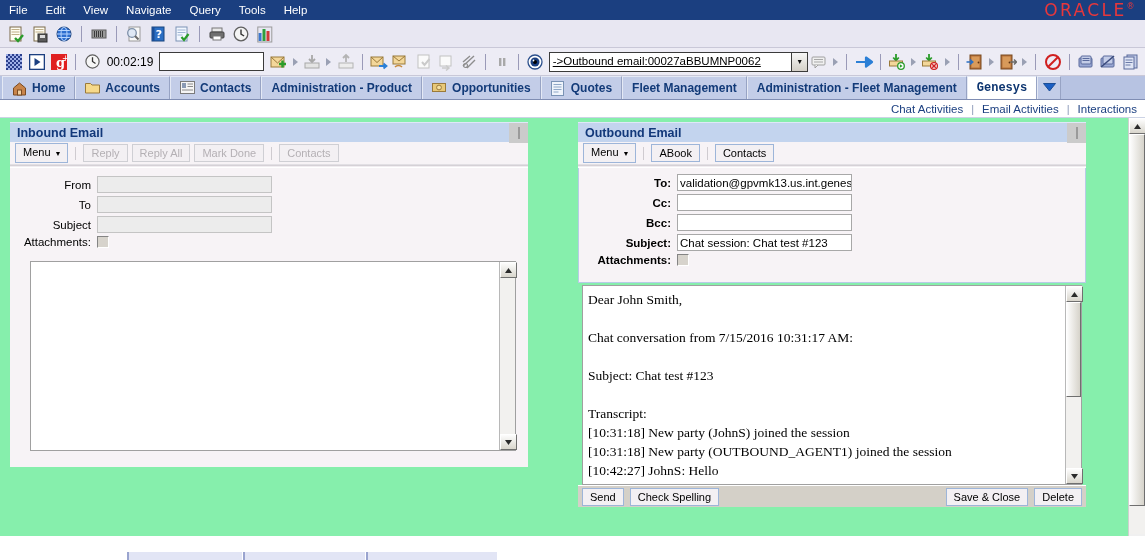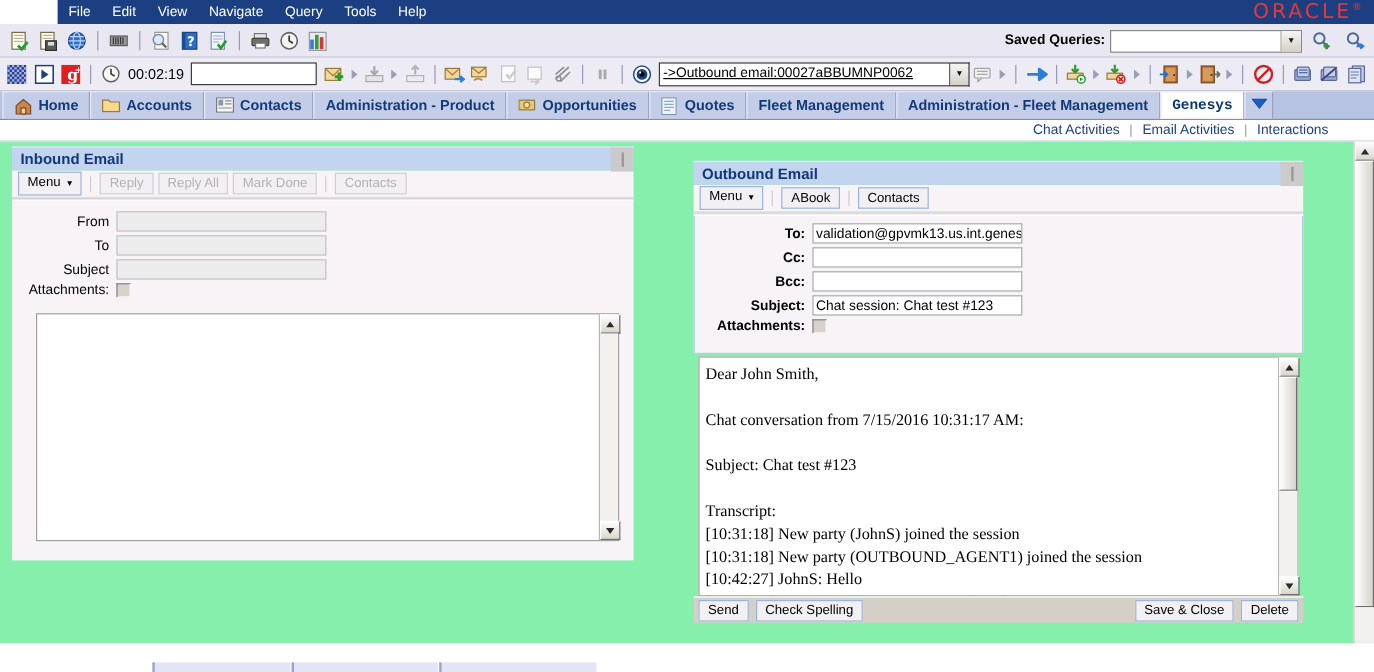--- a/index.html
+++ b/index.html
@@ -13,21 +13,20 @@
   }
 
   
   #menubar {
     height: 20px;
     background: linear-gradient(to bottom, #1f4486 0%, #17397a 50%, #153madd 100%);
     background: #1b3f80;
     display: flex;
     align-items: center;
     position: relative;
-    margin-left: 48px;
   }
   .menu-item {
     color: #ffffff;
     font-size: 11.5px;
     padding: 2px 9px;
     cursor: default;
     white-space: nowrap;
   }
   #oracle-logo {
     position: absolute;
@@ -160,21 +159,20 @@
     border-right: 1px solid #97a3c4;
     border-top: 1px solid #e4e9f5;
     display: flex; align-items: center; justify-content: center;
   }
 
   
   #viewlinks {
     height: 18px;
     background: #ffffff;
     display: flex; align-items: center; justify-content: flex-end;
-    padding-right: 30px;
     gap: 0px;
     border-bottom: 1px solid #ccd3e5;
   }
   .vlink {
     color: #1b3f80;
     font-size: 11.5px;
     padding: 0 8px;
     cursor: default;
     text-decoration: none;
   }
@@ -438,41 +436,20 @@
   </div>
   <div class="tb-icon">
     <svg width="18" height="18" viewBox="0 0 18 18">
         <rect x="2.5" y="8" width="3" height="8" fill="#3a77d0"></rect>
         <rect x="6.5" y="4" width="3" height="12" fill="#2e9e3e"></rect>
         <rect x="10.5" y="6" width="3" height="10" fill="#d03a3a"></rect>
         <rect x="1.8" y="2" width="14" height="15" fill="none" stroke="#9a9a9a"></rect>
       </svg>
   </div>
 
-  <div id="saved-queries-wrap">
-    <span id="saved-queries-label">Saved Queries:</span>
-    <div id="saved-queries-select">
-      <div style="flex:1;padding:2px 3px;font-size:11px"></div>
-      <div class="combo-arrow">▼</div>
-    </div>
-    <div class="tb-icon">
-      <svg width="18" height="18" viewBox="0 0 18 18">
-          <circle cx="7.5" cy="7" r="4.3" fill="none" stroke="#4a6a96" stroke-width="1.6"></circle>
-          <path d="M10.6 10.2 l4 4.2" stroke="#4a6a96" stroke-width="2"></path>
-          <path d="M11 13.5h5M13.5 11v5" stroke="#2a9c2a" stroke-width="2.2"></path>
-        </svg>
-    </div>
-    <div class="tb-icon">
-      <svg width="18" height="18" viewBox="0 0 18 18">
-          <circle cx="7.5" cy="7" r="4.3" fill="none" stroke="#4a6a96" stroke-width="1.6"></circle>
-          <path d="M10.6 10.2 l4 4.2" stroke="#4a6a96" stroke-width="2"></path>
-          <path d="M10.5 13.5h5.5M13.5 11.5l2.5 2-2.5 2" stroke="#2b7fd6" stroke-width="1.8" fill="none"></path>
-        </svg>
-    </div>
-  </div>
 </div>
 
 <div id="toolbar2">
   <div class="tb-icon">
     <svg width="16" height="16" viewBox="0 0 16 16">
         <rect width="16" height="16" fill="#2b3f8c"></rect>
         <g fill="#9fb0e8">
           <rect x="0" y="0" width="2" height="2"></rect>
           <rect x="4" y="0" width="2" height="2"></rect>
           <rect x="8" y="0" width="2" height="2"></rect>
@@ -818,21 +795,21 @@
               <svg width="7" height="5" viewBox="0 0 7 5">
                   <path d="M3.5 5 L0 0 H7Z" fill="#2b2b2b"></path>
                 </svg>
             </div>
           </div>
         </div>
       </div>
     </div>
   </div>
 
-  <div class="applet" style="left:578px; top:16px; width:508px;">
+  <div class="applet" style="left:578px; top:4px; width:508px;">
     <div class="applet-header">
       <span class="applet-title">Outbound Email</span>
       <span class="applet-header-grip">
           <i></i>
         </span>
     </div>
     <div class="applet-toolbar">
       <span class="btn menubtn"><span>Menu</span><span class="caret">▼</span></span>
       <span class="btn-sep"></span>
       <span class="btn">ABook</span>

